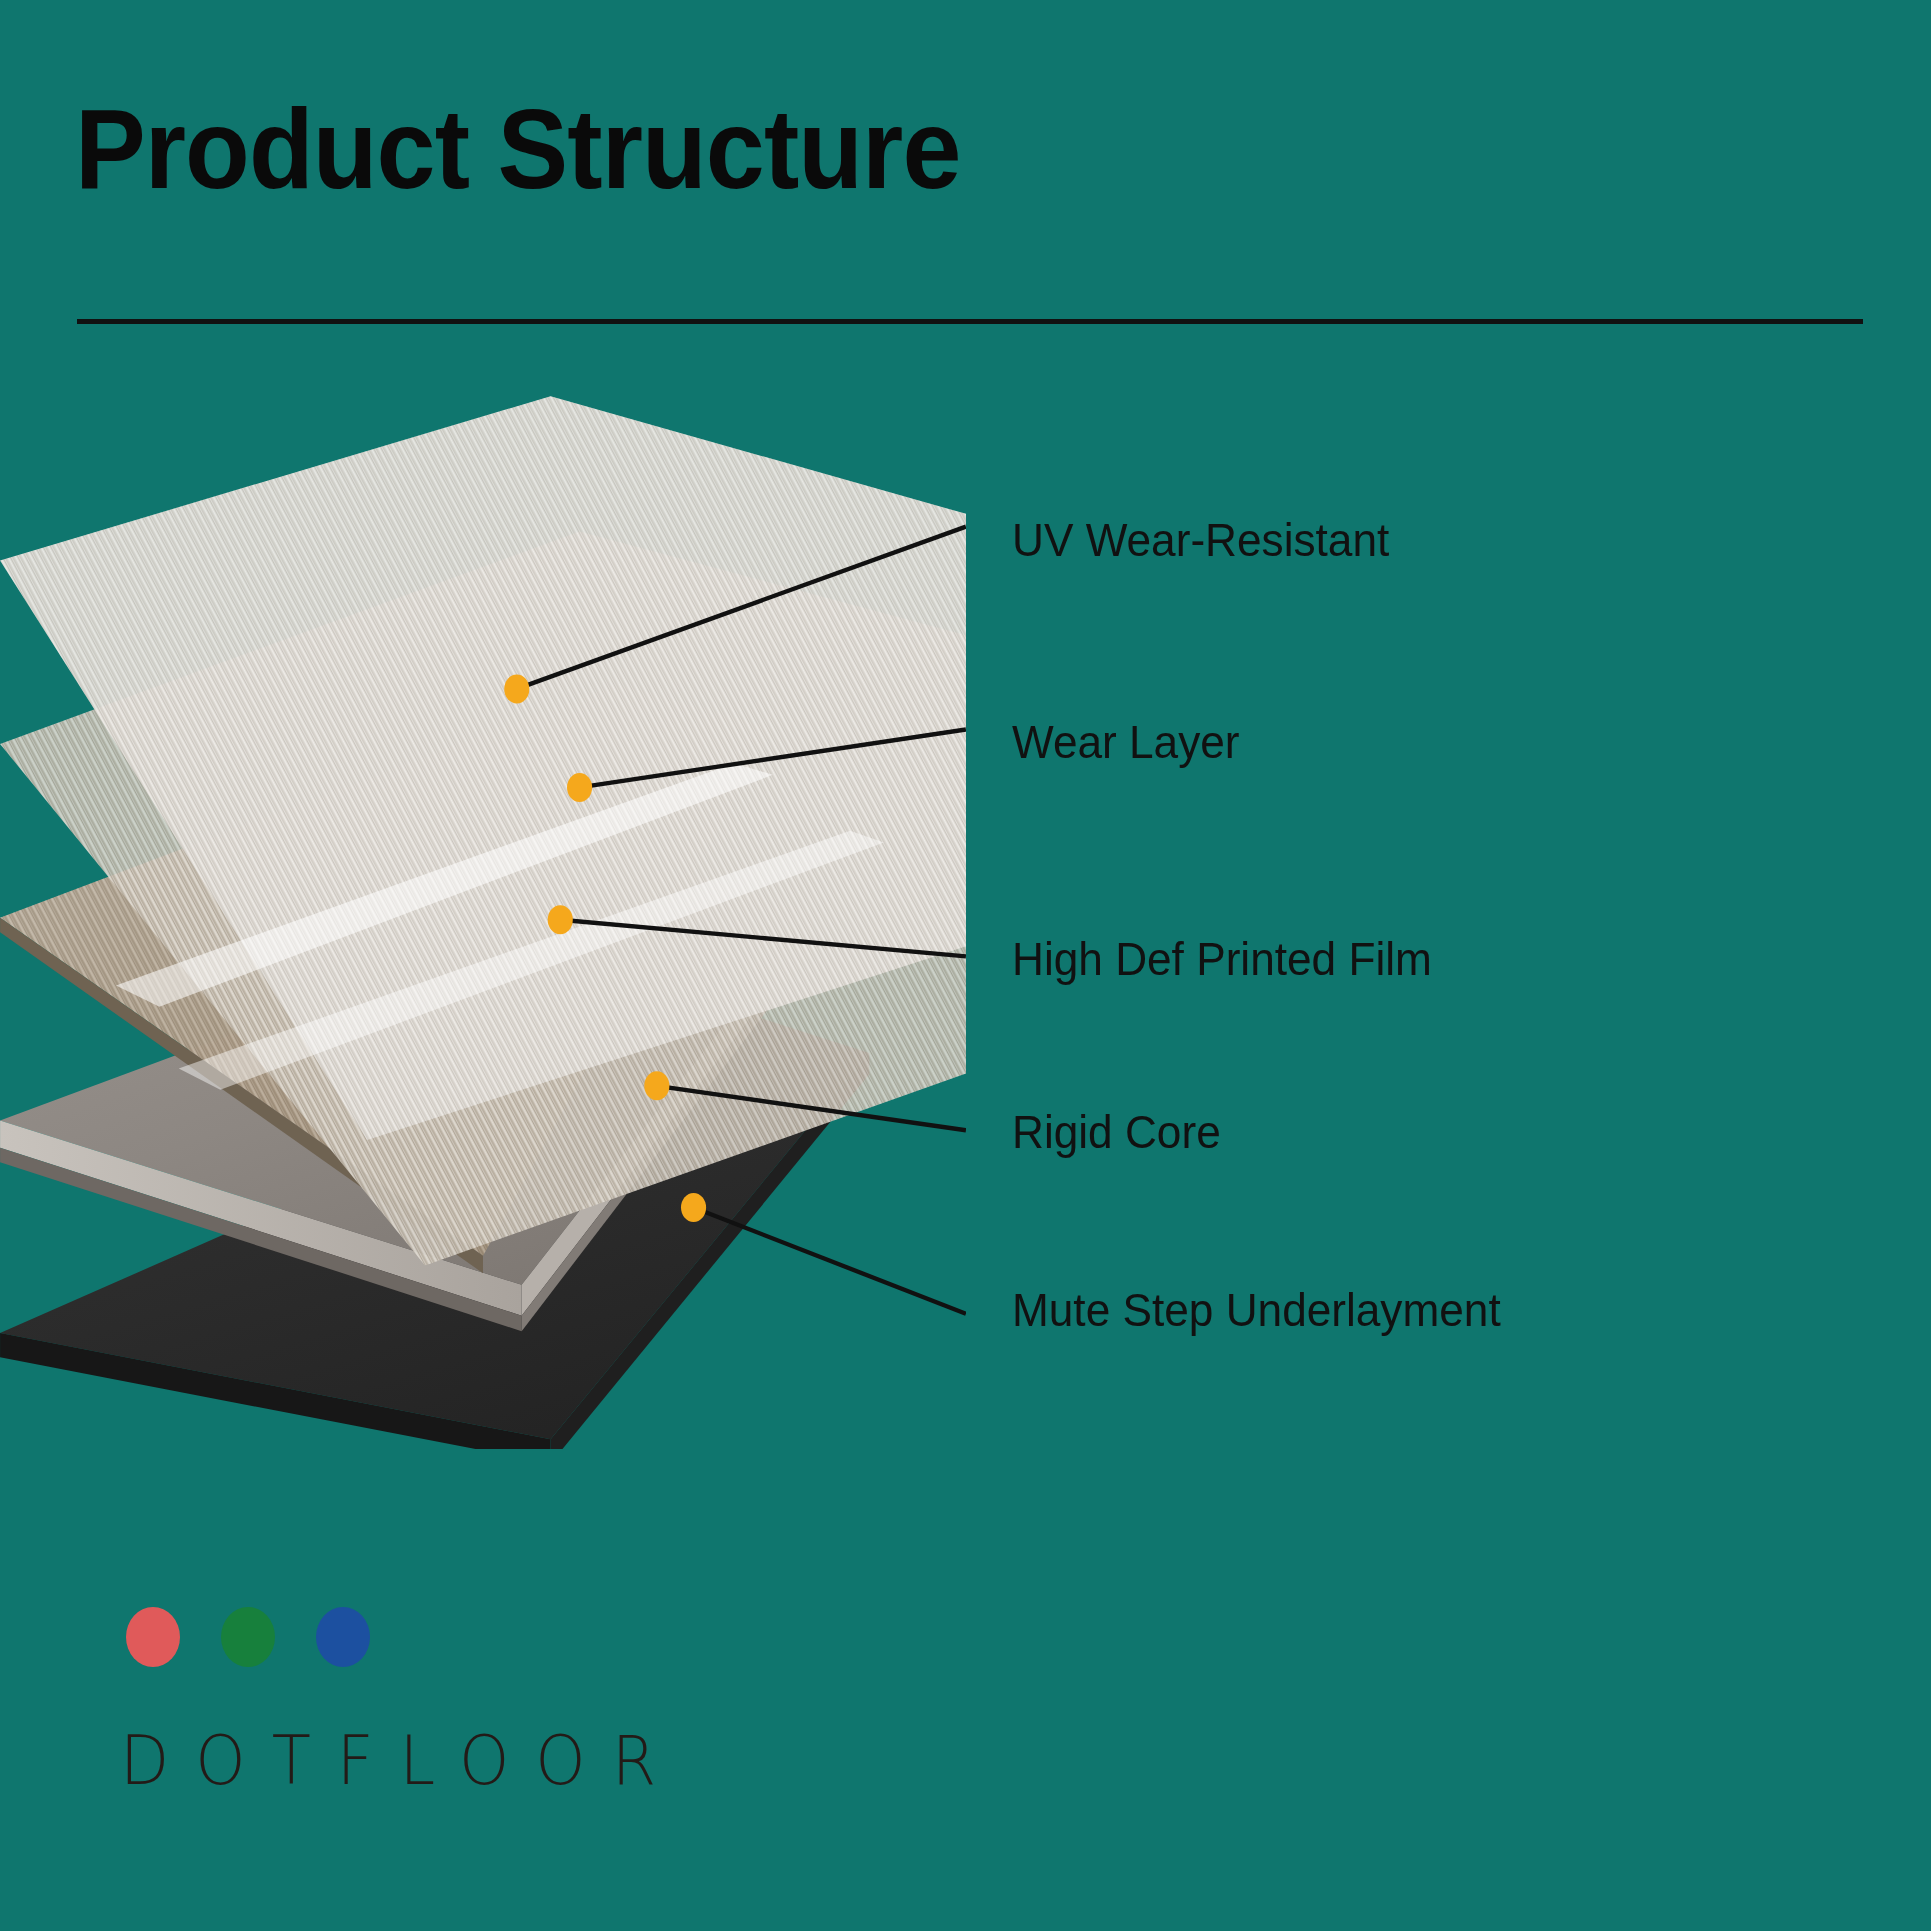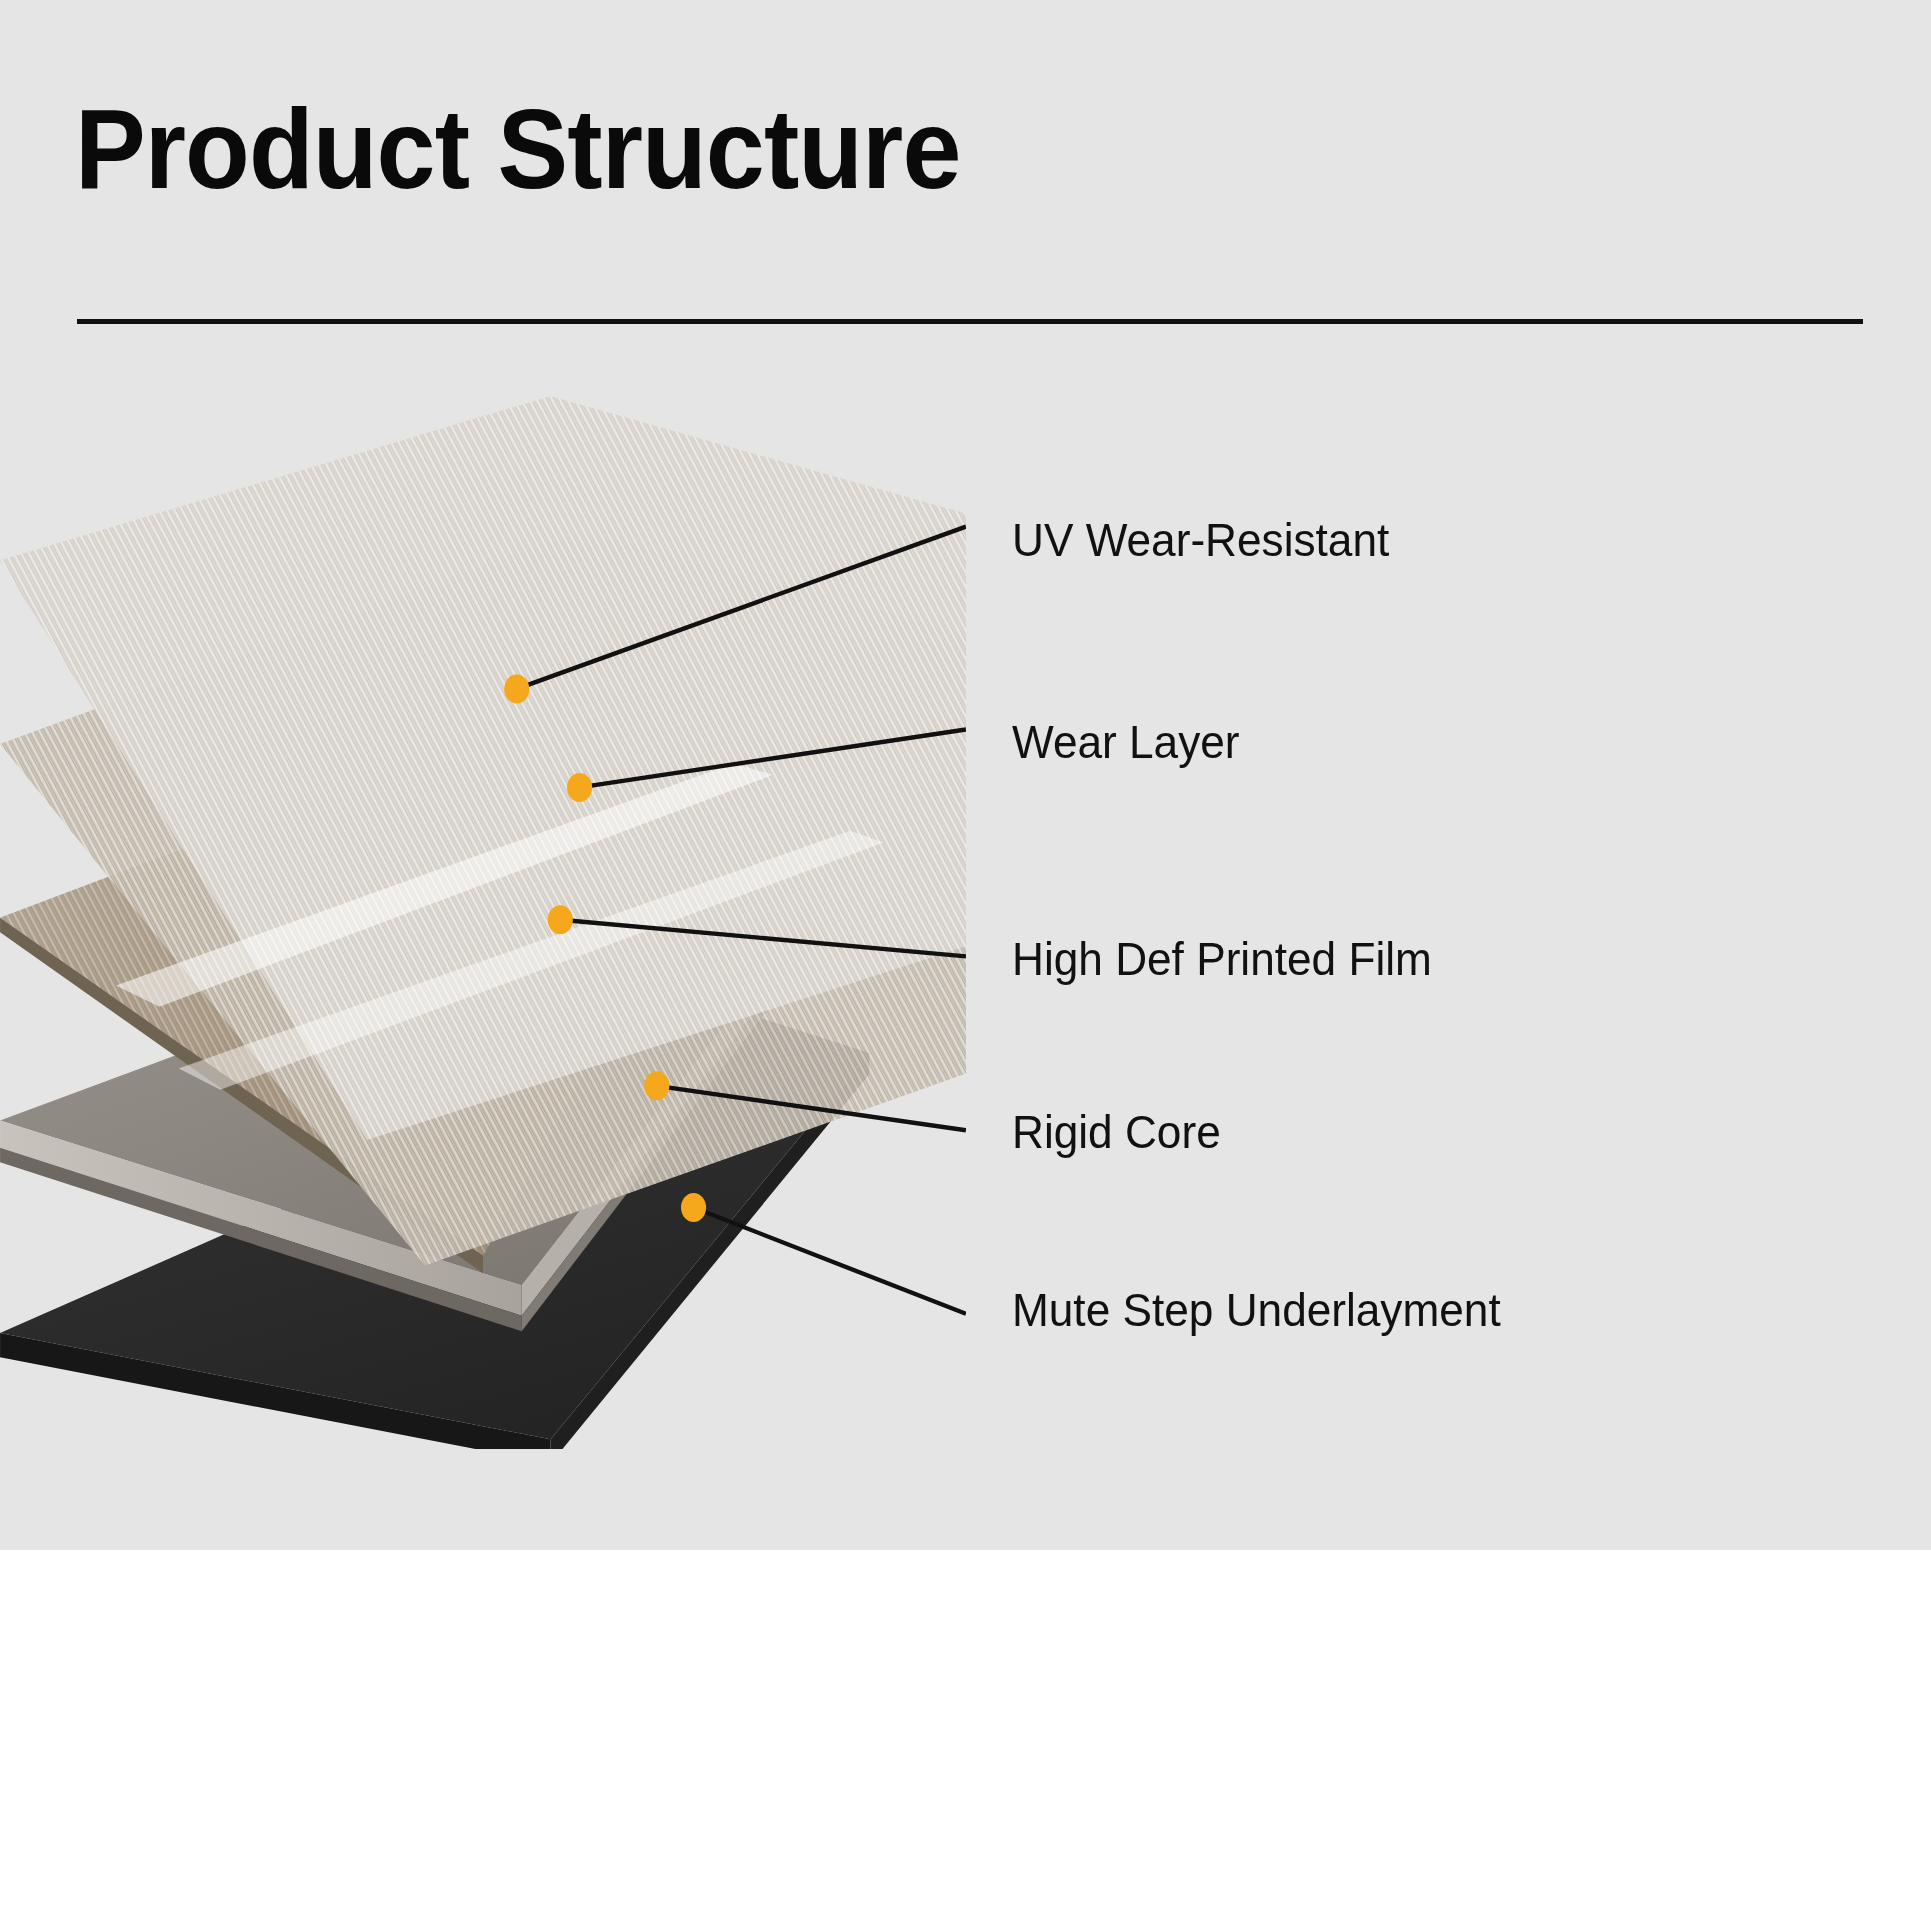--- a/index.html
+++ b/index.html
@@ -3,22 +3,22 @@
 <meta charset="utf-8">
 <style>
   html, body {
     margin: 0;
     padding: 0;
     background: #ffffff;
   }
   #canvas {
     position: relative;
     width: 1931px;
-    height: 1550px;
-    background: #e5e5e5;
+    height: 1931px;
+    background: #0f766e;
     overflow: hidden;
     font-family: "Liberation Sans", "DejaVu Sans", sans-serif;
   }
 
   
   #page-title {
     position: absolute;
     left: 75px;
     top: 89px;
     font-size: 114px;
@@ -195,15 +195,23 @@
   <div class="callout-label" style="left:1012px; top:512px;">UV Wear-Resistant</div>
 
   <div class="callout-label" style="left:1012px; top:714px;">Wear Layer</div>
 
   <div class="callout-label" style="left:1012px; top:931px;">High Def Printed Film</div>
 
   <div class="callout-label" style="left:1012px; top:1104px;">Rigid Core</div>
 
   <div class="callout-label" style="left:1012px; top:1282px;">Mute Step Underlayment</div>
 
+  <div id="logo">
+    <div id="logo-dots">
+      <div class="logo-dot" style="background:#E05A5A"></div>
+      <div class="logo-dot" style="background:#17803C"></div>
+      <div class="logo-dot" style="background:#1C50A0"></div>
+    </div>
+    <div id="logo-wordmark">DOTFLOOR</div>
+  </div>
 
 </div>
 
 
 </body></html>

